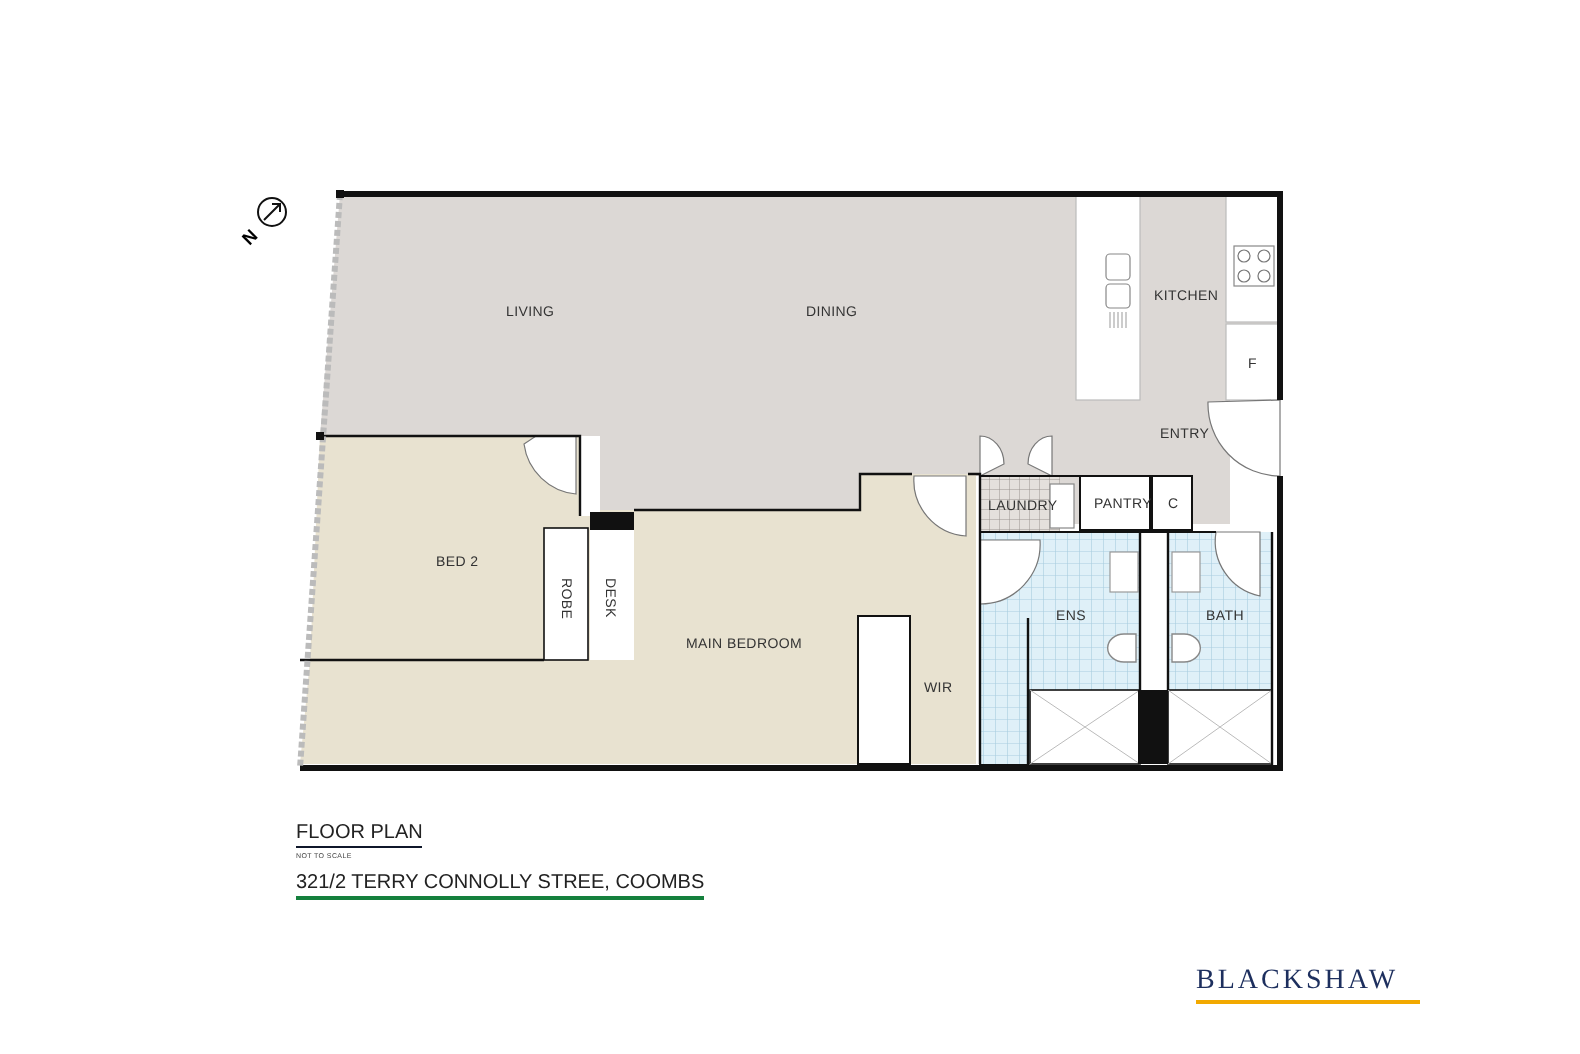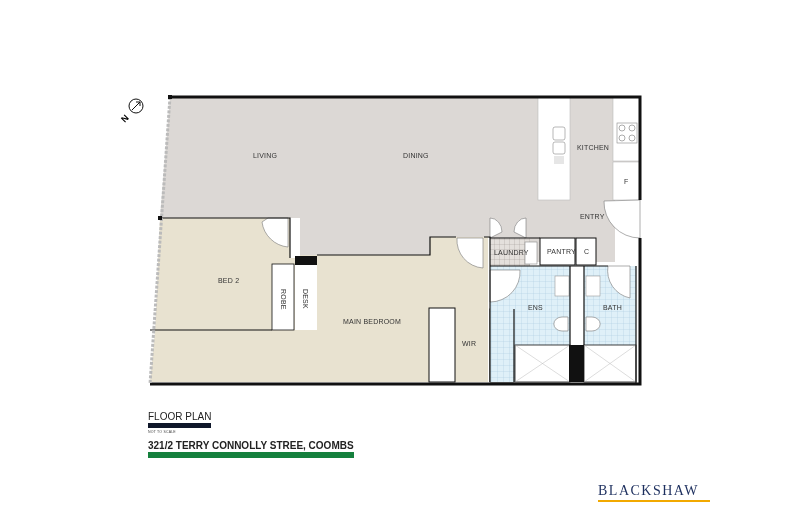--- a/index.html
+++ b/index.html
@@ -1,22 +1,22 @@
 <!DOCTYPE html>
 <html><head>
   <meta charset="utf-8">
   <style>
     html, body { margin: 0; padding: 0; background: #ffffff; }
     body { width: 790px; height: 527px; position: relative; overflow: hidden; font-family: "Liberation Sans", sans-serif; }
     #plan { position: absolute; left: 0; top: 0; width: 790px; height: 527px; }
     .room-label { font-family: "Liberation Sans", sans-serif; font-size: 7px; fill: #333333; letter-spacing: 0.2px; }
     .title-block { position: absolute; left: 148px; top: 406px; }
-    .fp-title { font-size: 10px; color: #222; border-bottom: 5px solid #0f172a; padding-bottom: 1px; display: inline-block; }
+    .fp-title { font-size: 10px; color: #222; border-bottom: 1px solid #0f172a; padding-bottom: 1px; display: inline-block; }
     .scale-note { font-size: 3.5px; color: #444; margin-top: 2px; letter-spacing: 0.2px; }
-    .address { font-size: 10px; color: #222; border-bottom: 6px solid #15803d; padding-bottom: 1px; display: inline-block; margin-top: 6px; font-weight: bold; }
+    .address { font-size: 10px; color: #222; border-bottom: 2px solid #15803d; padding-bottom: 1px; display: inline-block; margin-top: 6px; }
     .brand { position: absolute; left: 598px; top: 483px; }
     .brand-name { font-family: "Liberation Serif", serif; font-weight: normal; font-size: 14px; color: #1d2f5e; letter-spacing: 1.5px; }
     .brand-rule { height: 2px; background: #f2a900; width: 112px; margin-top: 1px; }
   </style>
 </head>
 <body>
 
 <svg id="plan" viewBox="0 0 790 527" xmlns="http://www.w3.org/2000/svg">
   <defs>
     <pattern id="tiles" width="6" height="6" patternUnits="userSpaceOnUse">

